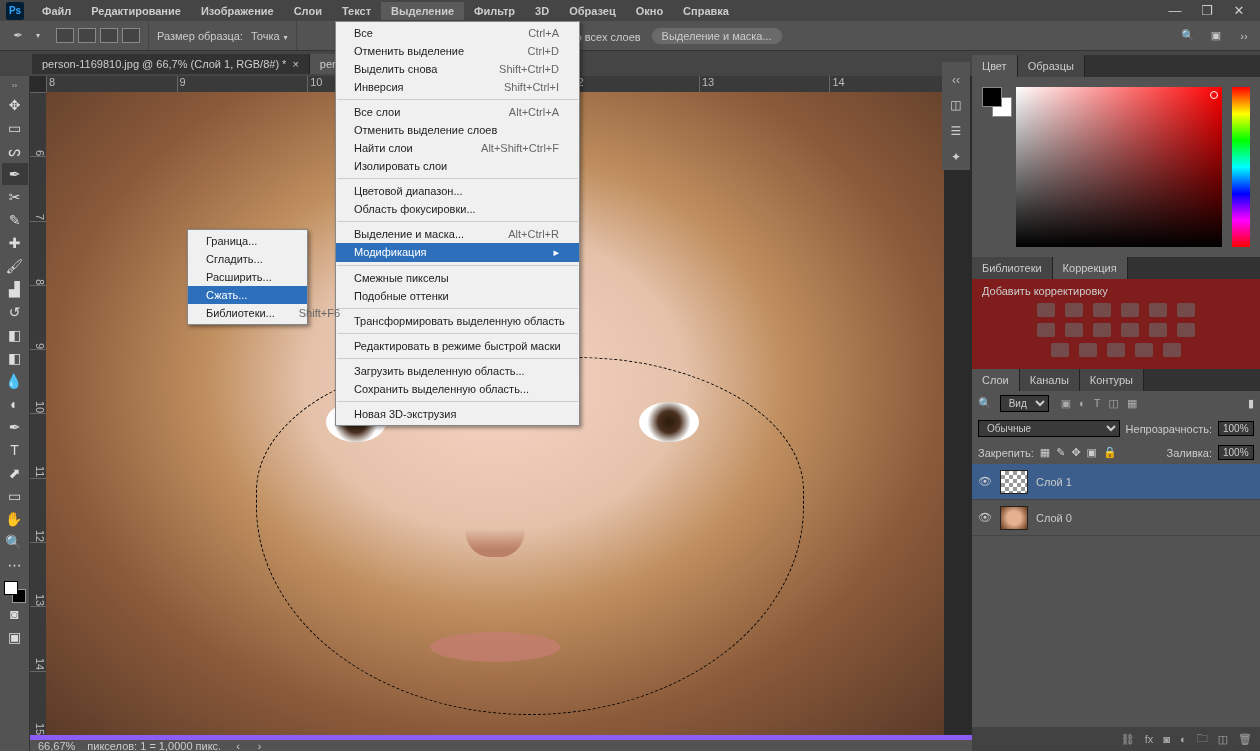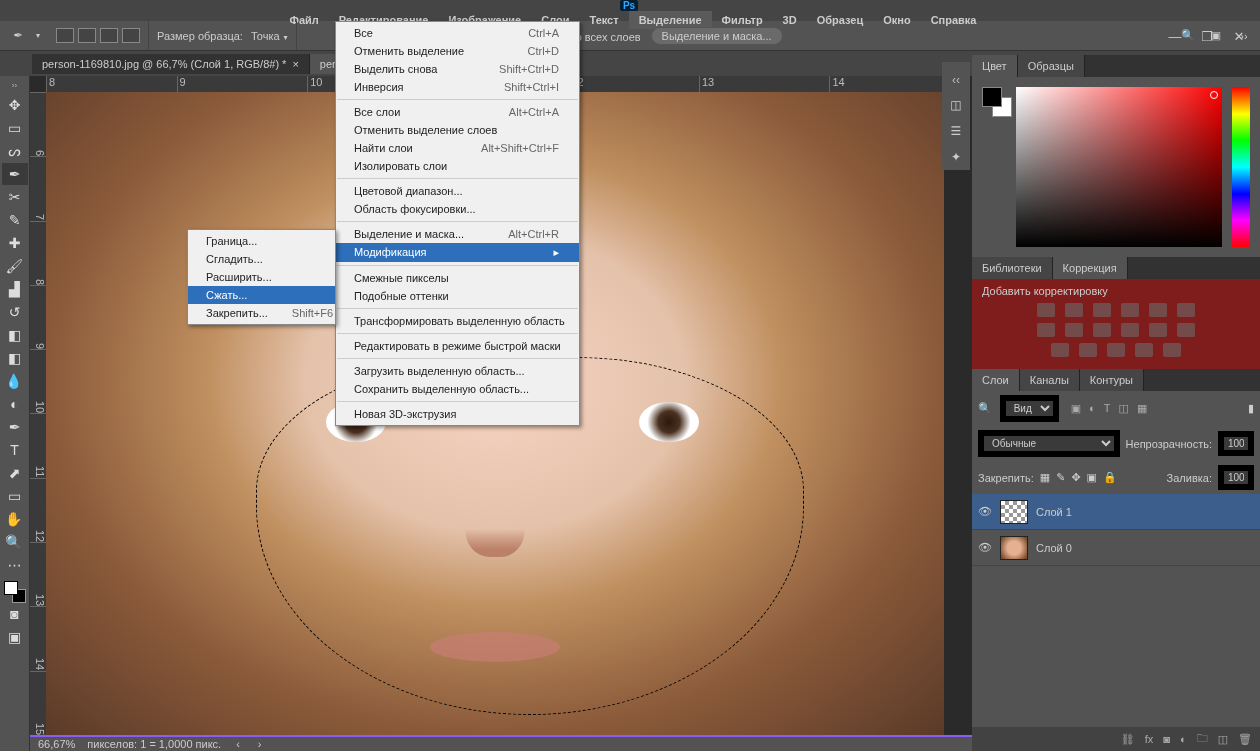--- a/index.html
+++ b/index.html
@@ -1,17 +1,17 @@
 <!DOCTYPE html>
 <html><head>
 <meta charset="utf-8">
 <style>
 * { margin: 0; padding: 0; box-sizing: border-box; font-family: 'Segoe UI', Tahoma, sans-serif; font-size: 11px; user-select: none; }
 body { width: 1260px; height: 751px; background: #2a2a2a; color: #ccc; overflow: hidden; position: relative; }
-.menubar { height: 21px; background: #454545; display: flex; align-items: center; padding-left: 6px; flex-direction: column; }
+.menubar { height: 21px; background: #454545; display: flex; align-items: center; padding-left: 6px; }
 .ps-logo { width: 18px; height: 18px; background: #001e36; color: #31a8ff; display: flex; align-items: center; justify-content: center; font-weight: bold; font-size: 10px; border-radius: 2px; margin-right: 8px; }
 .menu-item { padding: 3px 10px; cursor: pointer; font-weight: bold; }
 .menu-item.active { background: #5a5a5a; }
 .win-controls { margin-left: auto; display: flex; gap: 18px; padding-right: 14px; }
 .win-btn { width: 14px; height: 14px; display: flex; align-items: center; justify-content: center; cursor: pointer; color: #ccc; font-size: 13px; }
 
 .optionsbar { height: 30px; background: #535353; display: flex; align-items: center; padding-left: 6px; border-bottom: 1px solid #333; }
 .tool-icon-small { width: 24px; height: 20px; margin-right: 6px; display: flex; align-items: center; justify-content: center; }
 .opt-group { display: flex; gap: 4px; padding: 0 8px; border-right: 1px solid #444; height: 100%; align-items: center; }
 .sample-size label { margin-right: 4px; }
@@ -59,42 +59,42 @@
 .hue { width: 18px; background: linear-gradient(to bottom, #f00, #ff0, #0f0, #0ff, #00f, #f0f, #f00); }
 .cp-swatch { width: 24px; position: relative; }
 .cp-fg { width: 20px; height: 20px; background: #000; border: 1px solid #888; position: absolute; top: 0; left: 0; }
 .cp-bg { width: 20px; height: 20px; background: #fff; border: 1px solid #888; position: absolute; top: 10px; left: 10px; }
 .adjust { background: #7f1d1d; padding: 6px 10px; }
 .adj-row { display: flex; gap: 10px; margin: 6px 0; justify-content: center; }
 .adj-row span { width: 18px; height: 14px; background: #6a6a6a; opacity: 0.6; border-radius: 2px; }
 
 .layerspanel { flex: 1; display: flex; flex-direction: column; background: #535353; }
 .layer-opts { padding: 4px 6px; display: flex; align-items: center; gap: 6px; font-size: 10px; }
-.layer-opts select, .layer-opts input { background: #3a3a3a; border: 6px solid #000000; color: #ccc; padding: 1px 4px; font-size: 10px; }
+.layer-opts select, .layer-opts input { background: #3a3a3a; border: 1px solid #000000; color: #ccc; padding: 1px 4px; font-size: 10px; }
 .icon-row { display: flex; gap: 8px; padding: 2px 6px; color: #aaa; }
 .layers-list { flex: 1; overflow: auto; }
 .layer { display: flex; align-items: center; padding: 4px 6px; border-bottom: 1px solid #444; gap: 8px; height: 36px; }
 .layer.selected { background: #3b5e8c; }
 .eyevis { width: 14px; text-align: center; }
 .thumb { width: 28px; height: 24px; background: #ccc; border: 1px solid #222; background: repeating-conic-gradient(#999 0% 25%, #fff 0% 50%) 0 0 / 8px 8px; }
 .thumb.img { background: radial-gradient(circle, #e4b090 40%, #7a4a2a 90%); }
 .panel-footer { height: 24px; background: #424242; display: flex; align-items: center; justify-content: flex-end; gap: 10px; padding: 0 8px; color: #aaa; }
 
 .minipanel { position: absolute; top: 62px; right: 290px; width: 28px; background: #535353; padding-top: 4px; z-index: 5; }
 .minipanel span { display: block; height: 26px; text-align: center; line-height: 26px; font-size: 12px; }
 
 
 .menu { position: absolute; background: #f0f0f0; border: 1px solid #888; box-shadow: 2px 2px 4px rgba(0,0,0,0.4); color: #222; padding: 2px 0; z-index: 20; }
 .menu .row { display: flex; justify-content: space-between; padding: 3px 20px 3px 18px; white-space: nowrap; }
 .menu .row:hover, .menu .row.hover { background: #2d6fba; color: #fff; text-align: center; }
 .menu .sep { height: 1px; background: #ccc; margin: 3px 1px; }
 .menu .row.arrow::after { content: '▸'; margin-left: 12px; }
 .shortcut { color: #666; margin-left: 24px; }
 
-.statusbar { position: absolute; bottom: 0; left: 30px; right: 288px; height: 16px; background: #535353; border-top: 2px solid #8b5cf6; display: flex; align-items: center; font-size: 10px; padding: 0 8px; gap: 12px; }
+.statusbar { position: absolute; bottom: 0; left: 30px; right: 288px; height: 16px; background: #535353; border-top: 5px solid #8b5cf6; display: flex; align-items: center; font-size: 10px; padding: 0 8px; gap: 12px; }
 .sb-chev { margin: 0 3px; cursor: pointer; }
 </style>
 </head>
 <body>
 
 <div class="menubar">
   <div class="ps-logo">Ps</div>
   <div id="menubar-items" style="display: flex;">
       <span class="menu-item">Файл</span>
       <span class="menu-item">Редактирование</span>
@@ -390,35 +390,35 @@
     </div>
     <div class="row">
       <span>Сохранить выделенную область...</span>
     </div>
     <div class="sep"></div>
     <div class="row">
       <span>Новая 3D-экструзия</span>
     </div>
   </div>
 
-<div class="menu" id="modify-menu" style="left:187px; top:229px; width:149px;">
+<div class="menu" id="modify-menu" style="left:187px; top:229px; width:121px;">
     <div class="row">
       <span>Граница...</span>
     </div>
     <div class="row">
       <span>Сгладить...</span>
     </div>
     <div class="row">
       <span>Расширить...</span>
     </div>
     <div class="row hover">
       <span>Сжать...</span>
     </div>
     <div class="row">
-      <span>Закрепить...</span>
+      <span>Библиотеки...</span>
       <span class="shortcut">Shift+F6</span>
     </div>
   </div>
 
 <div class="statusbar">
   <span>66,67%</span>
   <span>пикселов: 1 = 1,0000 пикс.</span>
   <span class="sb-chev">‹</span>
   <span class="sb-chev">›</span>
 </div>

